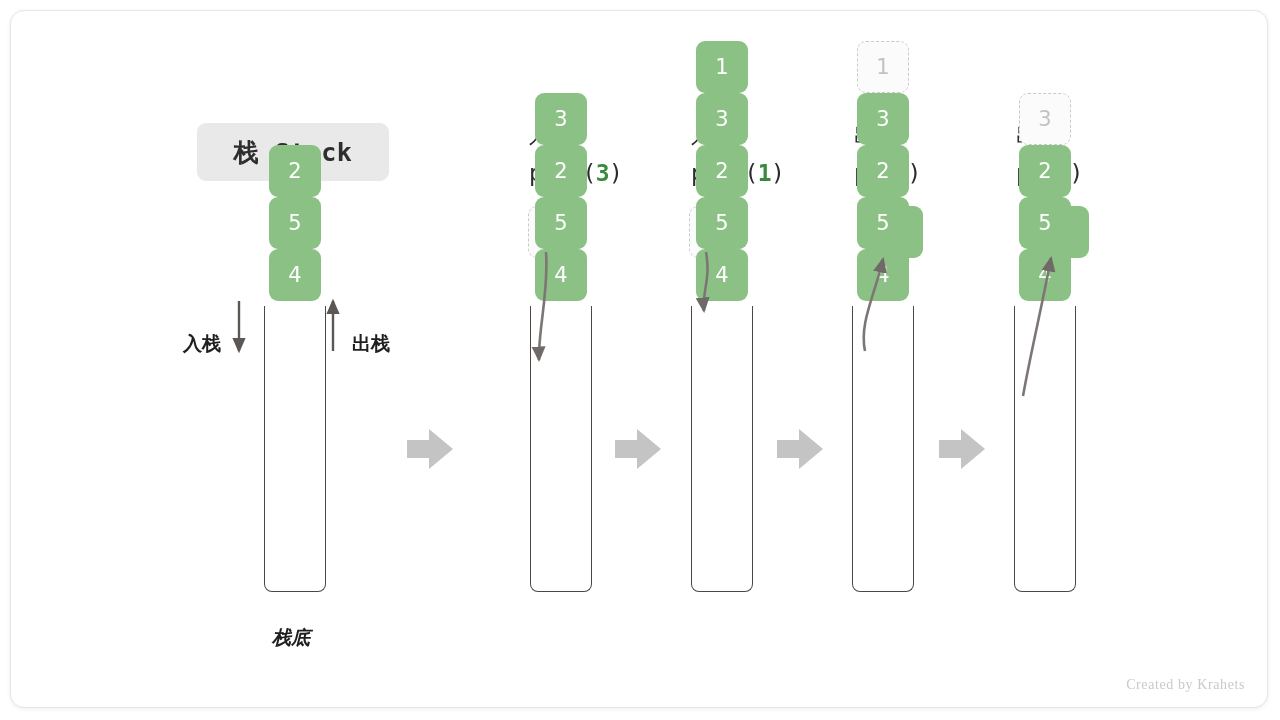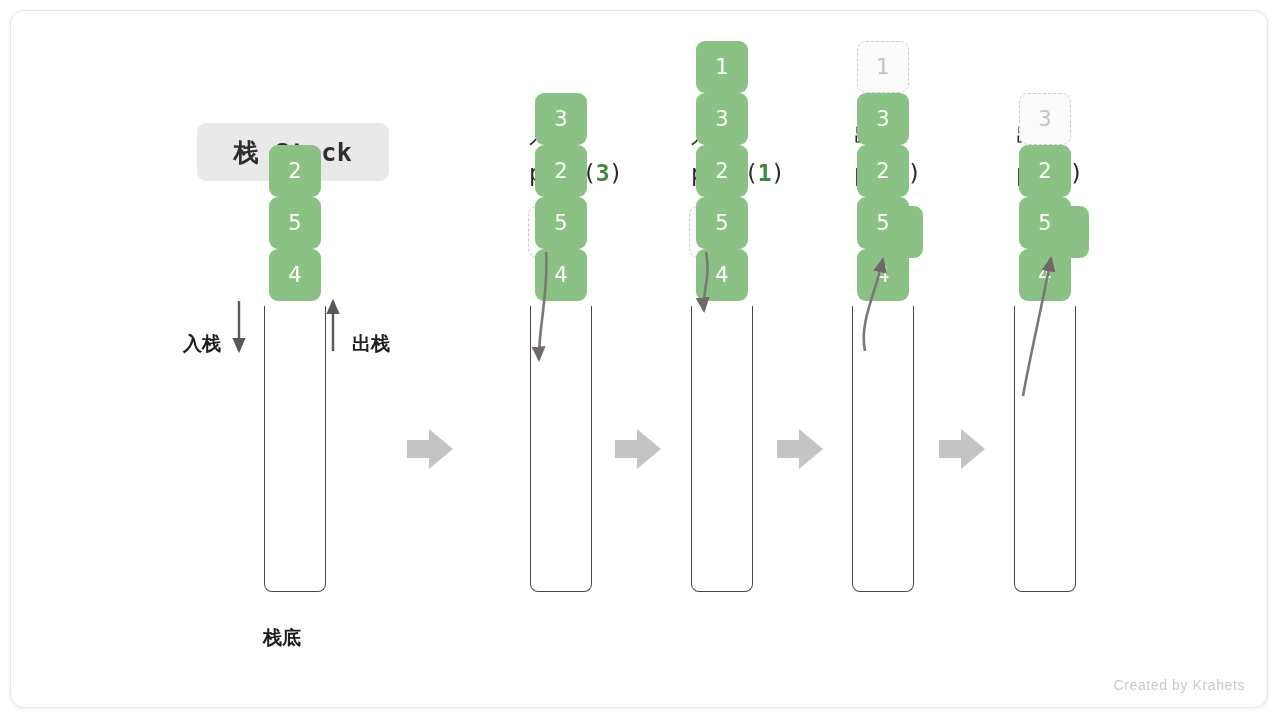--- a/index.html
+++ b/index.html
@@ -116,35 +116,35 @@
     background:#8cc185;
     color:#ffffff;
   }
 
   
   #overlay{position:absolute;left:0;top:0;width:1258px;height:698px;pointer-events:none;}
 
   
   #footer{
     right:22px; bottom:14px;
-    font-family:Liberation Sans, sans-serif;
+    font-family:Liberation Serif, serif;
     font-size:14px;
     color:#c9c9c9;
     letter-spacing:0.6px;
   }
 </style>
 </head>
 <body>
 
 <div id="card">
 
   <div class="abs" id="title-badge">栈 Stack</div>
 
   <div class="abs cn-label" style="left:261px; top:245px;">栈顶</div>
-  <div class="abs cn-label" style="left:252px; top:614px;">栈底</div>
+  <div class="abs cn-label" style="left:261px; top:614px;font-style:italic;">栈底</div>
 
   <div class="abs cn-label" style="left:172px; top:320px;">入栈</div>
   <div class="abs cn-label" style="left:341px; top:320px;">出栈</div>
 
   <div class="abs op-head" style="left:518px; top:105px;">
     <div>入栈</div>
     <div class="mono"><span>push(</span><span class="num">3</span><span>)</span></div>
   </div>
   <div class="abs op-head" style="left:680px; top:105px;">
     <div>入栈</div>

